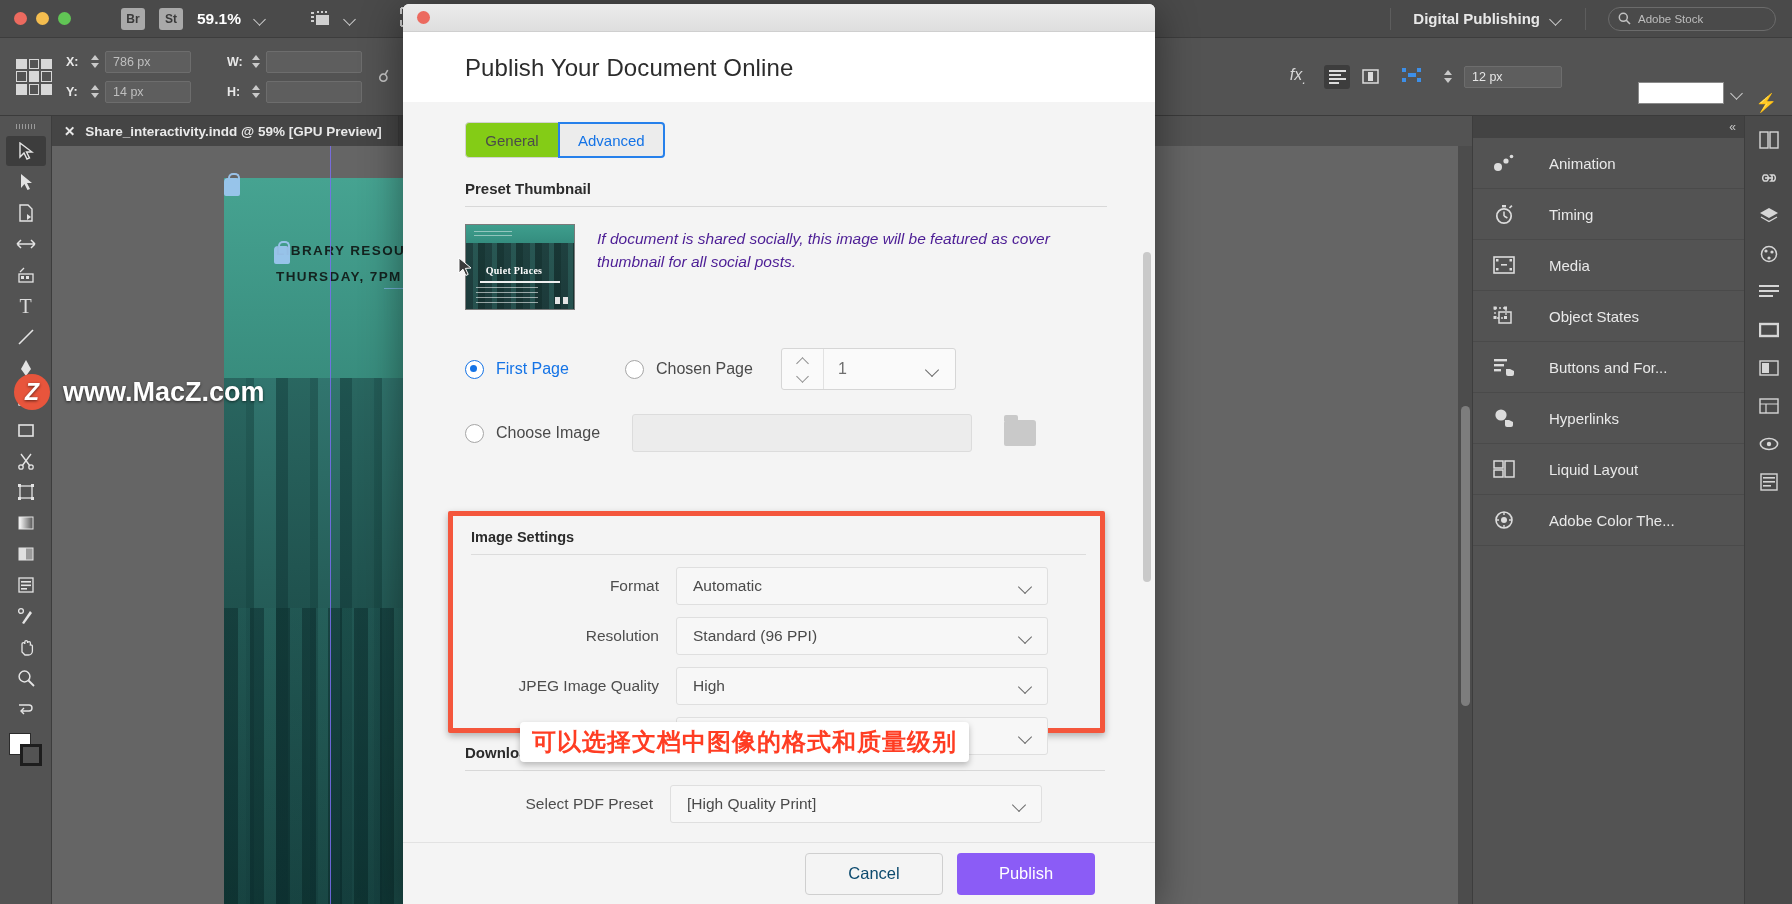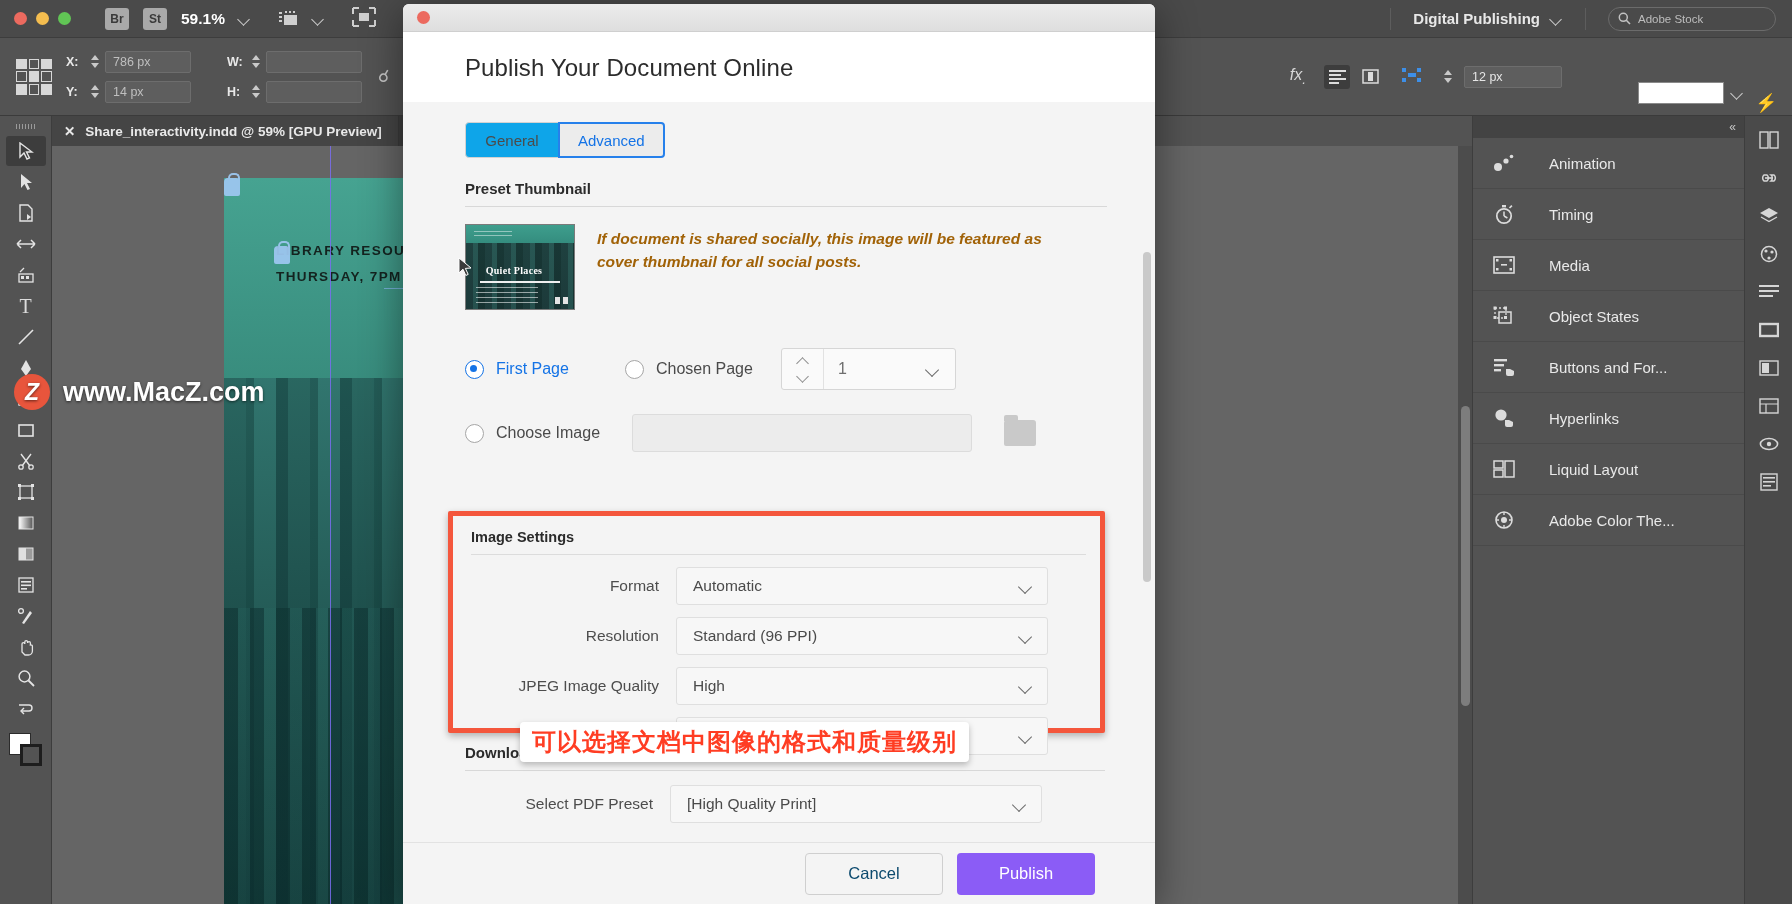--- a/index.html
+++ b/index.html
@@ -9,21 +9,21 @@
     background:#535353;
     position:relative;
     -webkit-font-smoothing:antialiased;
   }
 
   
   #app { position:absolute; inset:0; background:#535353; }
 
   .menubar {
     position:absolute; top:0; left:0; width:1792px; height:38px;
-    background:#4a4a4a; display:flex; align-items:center; gap:0;
+    background:#4a4a4a; display:flex; align-items:center; gap:16px;
     border-bottom:1px solid #3d3d3d;
   }
   .traffic { display:flex; align-items:center; gap:9px; padding-left:14px; }
   .dot { width:13px; height:13px; border-radius:50%; }
   .dot.r{background:#ec6a5f;} .dot.y{background:#f4bd4f;} .dot.g{background:#61c555;}
 
   .sqbtn {
     width:24px;height:22px;border-radius:3px;background:#a9a9a9;color:#3a3a3a;
     font-size:12px;font-weight:600;display:flex;align-items:center;justify-content:center;
   }
@@ -161,21 +161,21 @@
   }
   .m-close { width:13px;height:13px;border-radius:50%;background:#ec6a5f; }
   .m-header { background:#fff; padding:22px 0 20px 62px; }
   .m-title { font-size:24px; color:#2c2c2c; font-weight:400; letter-spacing:.1px; }
 
   .m-body { flex:1; padding:20px 48px 0 62px; position:relative; overflow:hidden; }
 
   .tabs { display:flex; }
   .tab {
     height:36px; min-width:94px; padding:0 18px; display:flex; align-items:center; justify-content:center;
-    font-size:15px; color:#4b4b4b; background:#0ea5e9; border:1px solid #d2d2d2; border-radius:4px 0 0 4px;
+    font-size:15px; color:#4b4b4b; background:#84cc16; border:1px solid #d2d2d2; border-radius:4px 0 0 4px;
   }
   .tab.active {
     color:#1473e6; background:#ececec; border:2px solid #2680eb; border-radius:0 4px 4px 0; margin-left:-1px; font-weight:400;
   }
 
   .sec-title { margin-top:22px; font-size:15px; color:#2b2b2b; font-weight:700; }
   .sec-rule { height:1px; background:#d8d8d8; margin-top:9px; }
 
   .thumbrow { display:flex; gap:22px; margin-top:17px; }
   .thumb { width:110px; height:86px; background:#1b2a2e; border:1px solid #7a7a7a; position:relative; overflow:hidden; flex:none; }
@@ -184,21 +184,21 @@
      background:repeating-linear-gradient(90deg,#1d3a3a 0 7px,#27524f 7px 12px,#16302f 12px 19px); opacity:.92; }
   .thumb .ttl { position:absolute; left:0; right:12px; top:40px; text-align:center;
     color:#fff; font-size:10px; font-family:"Liberation Serif",serif; font-weight:700; letter-spacing:.3px;}
   .thumb .bar { position:absolute; left:14px; right:14px; top:56px; height:2px; background:#f0f0f0; }
   .thumb .lines { position:absolute; left:10px; top:62px; width:62px; height:16px;
     background:repeating-linear-gradient(180deg,rgba(255,255,255,.55) 0 1.5px, transparent 1.5px 5px); }
   .thumb .tiny { position:absolute; left:8px; top:6px; width:38px; height:8px;
     background:repeating-linear-gradient(180deg,rgba(255,255,255,.45) 0 1px, transparent 1px 4px); }
   .thumb .badge { position:absolute; right:6px; bottom:5px; display:flex; gap:3px; }
   .thumb .badge i { width:5px; height:7px; background:#e4e4e4; }
-  .thumb-desc { font-size:15.5px; line-height:23px; color:#a16207; font-style:italic; max-width:470px; padding-top:3px;font-weight:bold; }
+  .thumb-desc { font-size:15.5px; line-height:23px; color:#4c1d95; font-style:italic; max-width:470px; padding-top:3px; }
 
   .radiorow { display:flex; align-items:center; margin-top:38px; }
   .radio { display:flex; align-items:center; gap:12px; }
   .rc { width:19px;height:19px;border-radius:50%;border:1.6px solid #a6a6a6;background:#fff; position:relative; flex:none;}
   .rc.on { border-color:#1473e6; }
   .rc.on:after{ content:""; position:absolute; left:4px; top:4px; width:7px;height:7px;border-radius:50%;background:#1473e6; }
   .rlabel { font-size:16px; color:#4a4a4a; }
   .rlabel.blue { color:#1473e6; }
 
   .numspin { display:flex; width:175px; height:42px; border:1px solid #d6d6d6; border-radius:3px; background:#fafafa; margin-left:28px; }

